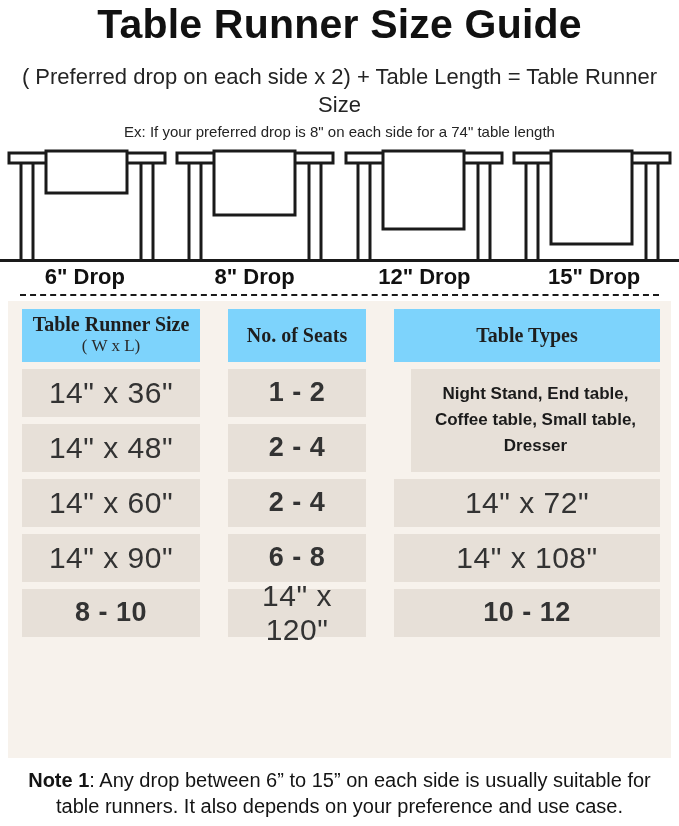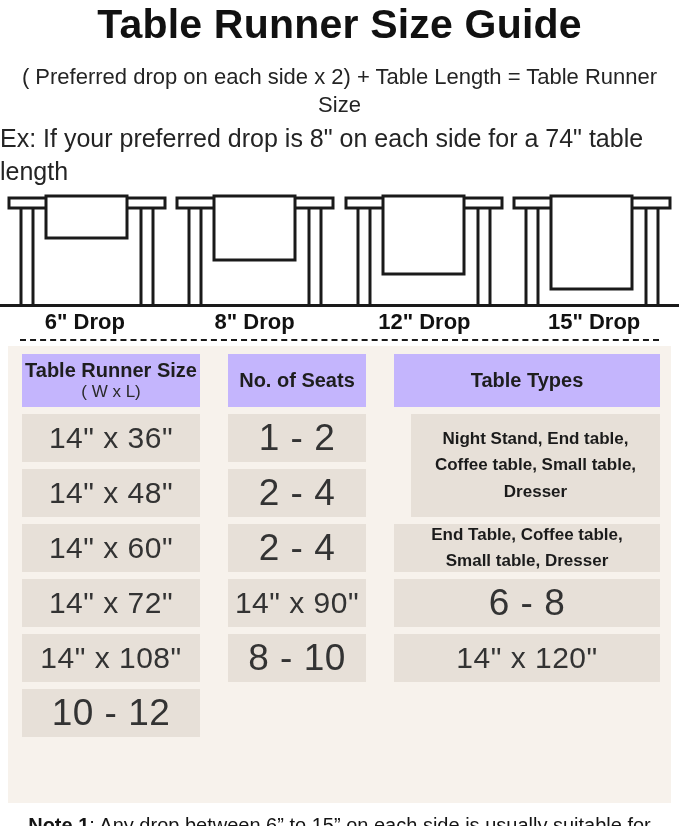--- a/index.html
+++ b/index.html
@@ -24,21 +24,22 @@
     line-height: 1.1;
   }
   .formula {
     text-align: center;
     font-size: 22px;
     color: #242424;
     margin: 3px 0 2px;
     line-height: 1.25;
   }
   .example {
-    font-size: 25px;
+    text-align: center;
+    font-size: 15px;
     color: #242424;
     margin: 4px 0 0;
     line-height: 1.3;
   }
 
   
   .illustrations {
     display: flex;
     justify-content: space-between;
     align-items: flex-end;
@@ -75,25 +76,25 @@
     row-gap: 7px;
   }
   .cell {
     background: #e7e0d8;
     display: flex;
     align-items: center;
     justify-content: center;
     flex-direction: column;
     text-align: center;
   }
-  .header-cell { background: #c4b5fd; }
+  .header-cell { background: #7dd3fc; font-family: Liberation Serif, serif; }
   .header-main { font-size: 20px; font-weight: 700; color: #1e1e1e; line-height: 1.15; }
   .header-sub  { font-size: 17px; font-weight: 400; color: #2a2a2a; line-height: 1.2; text-align: right; }
   .size-value  { font-size: 30px; font-weight: 400; color: #333; letter-spacing: 0.5px; }
-  .seats-value { font-size: 37px; font-weight: 400; color: #333; letter-spacing: 0.5px; }
+  .seats-value { font-size: 27px; font-weight: 700; color: #333; letter-spacing: 0.5px; }
   .types-cell  { font-size: 17px; font-weight: 700; color: #1b1b1b; line-height: 1.55; padding: 4px 14px; }
   .span-2 { grid-row: 2 / span 2; grid-column: 3; margin-left: 17px; }
   .row-4  { grid-row: 4; grid-column: 3; }
   .span-4 { grid-row: 5 / span 4; grid-column: 3; }
 
   
   .notes {
     margin: 9px auto 0;
     max-width: 666px;
     text-align: center;
@@ -192,21 +193,20 @@
     <div class="cell">
         <span class="seats-value">2 - 4</span>
       </div>
 
     <div class="cell">
         <span class="size-value">14" x 60"</span>
       </div>
     <div class="cell">
         <span class="seats-value">2 - 4</span>
       </div>
-    <div class="cell types-cell row-4">End Table, Coffee table, Small table, Dresser</div>
 
     <div class="cell">
         <span class="size-value">14" x 72"</span>
       </div>
 
     <div class="cell">
         <span class="size-value">14" x 90"</span>
       </div>
     <div class="cell">
         <span class="seats-value">6 - 8</span>

